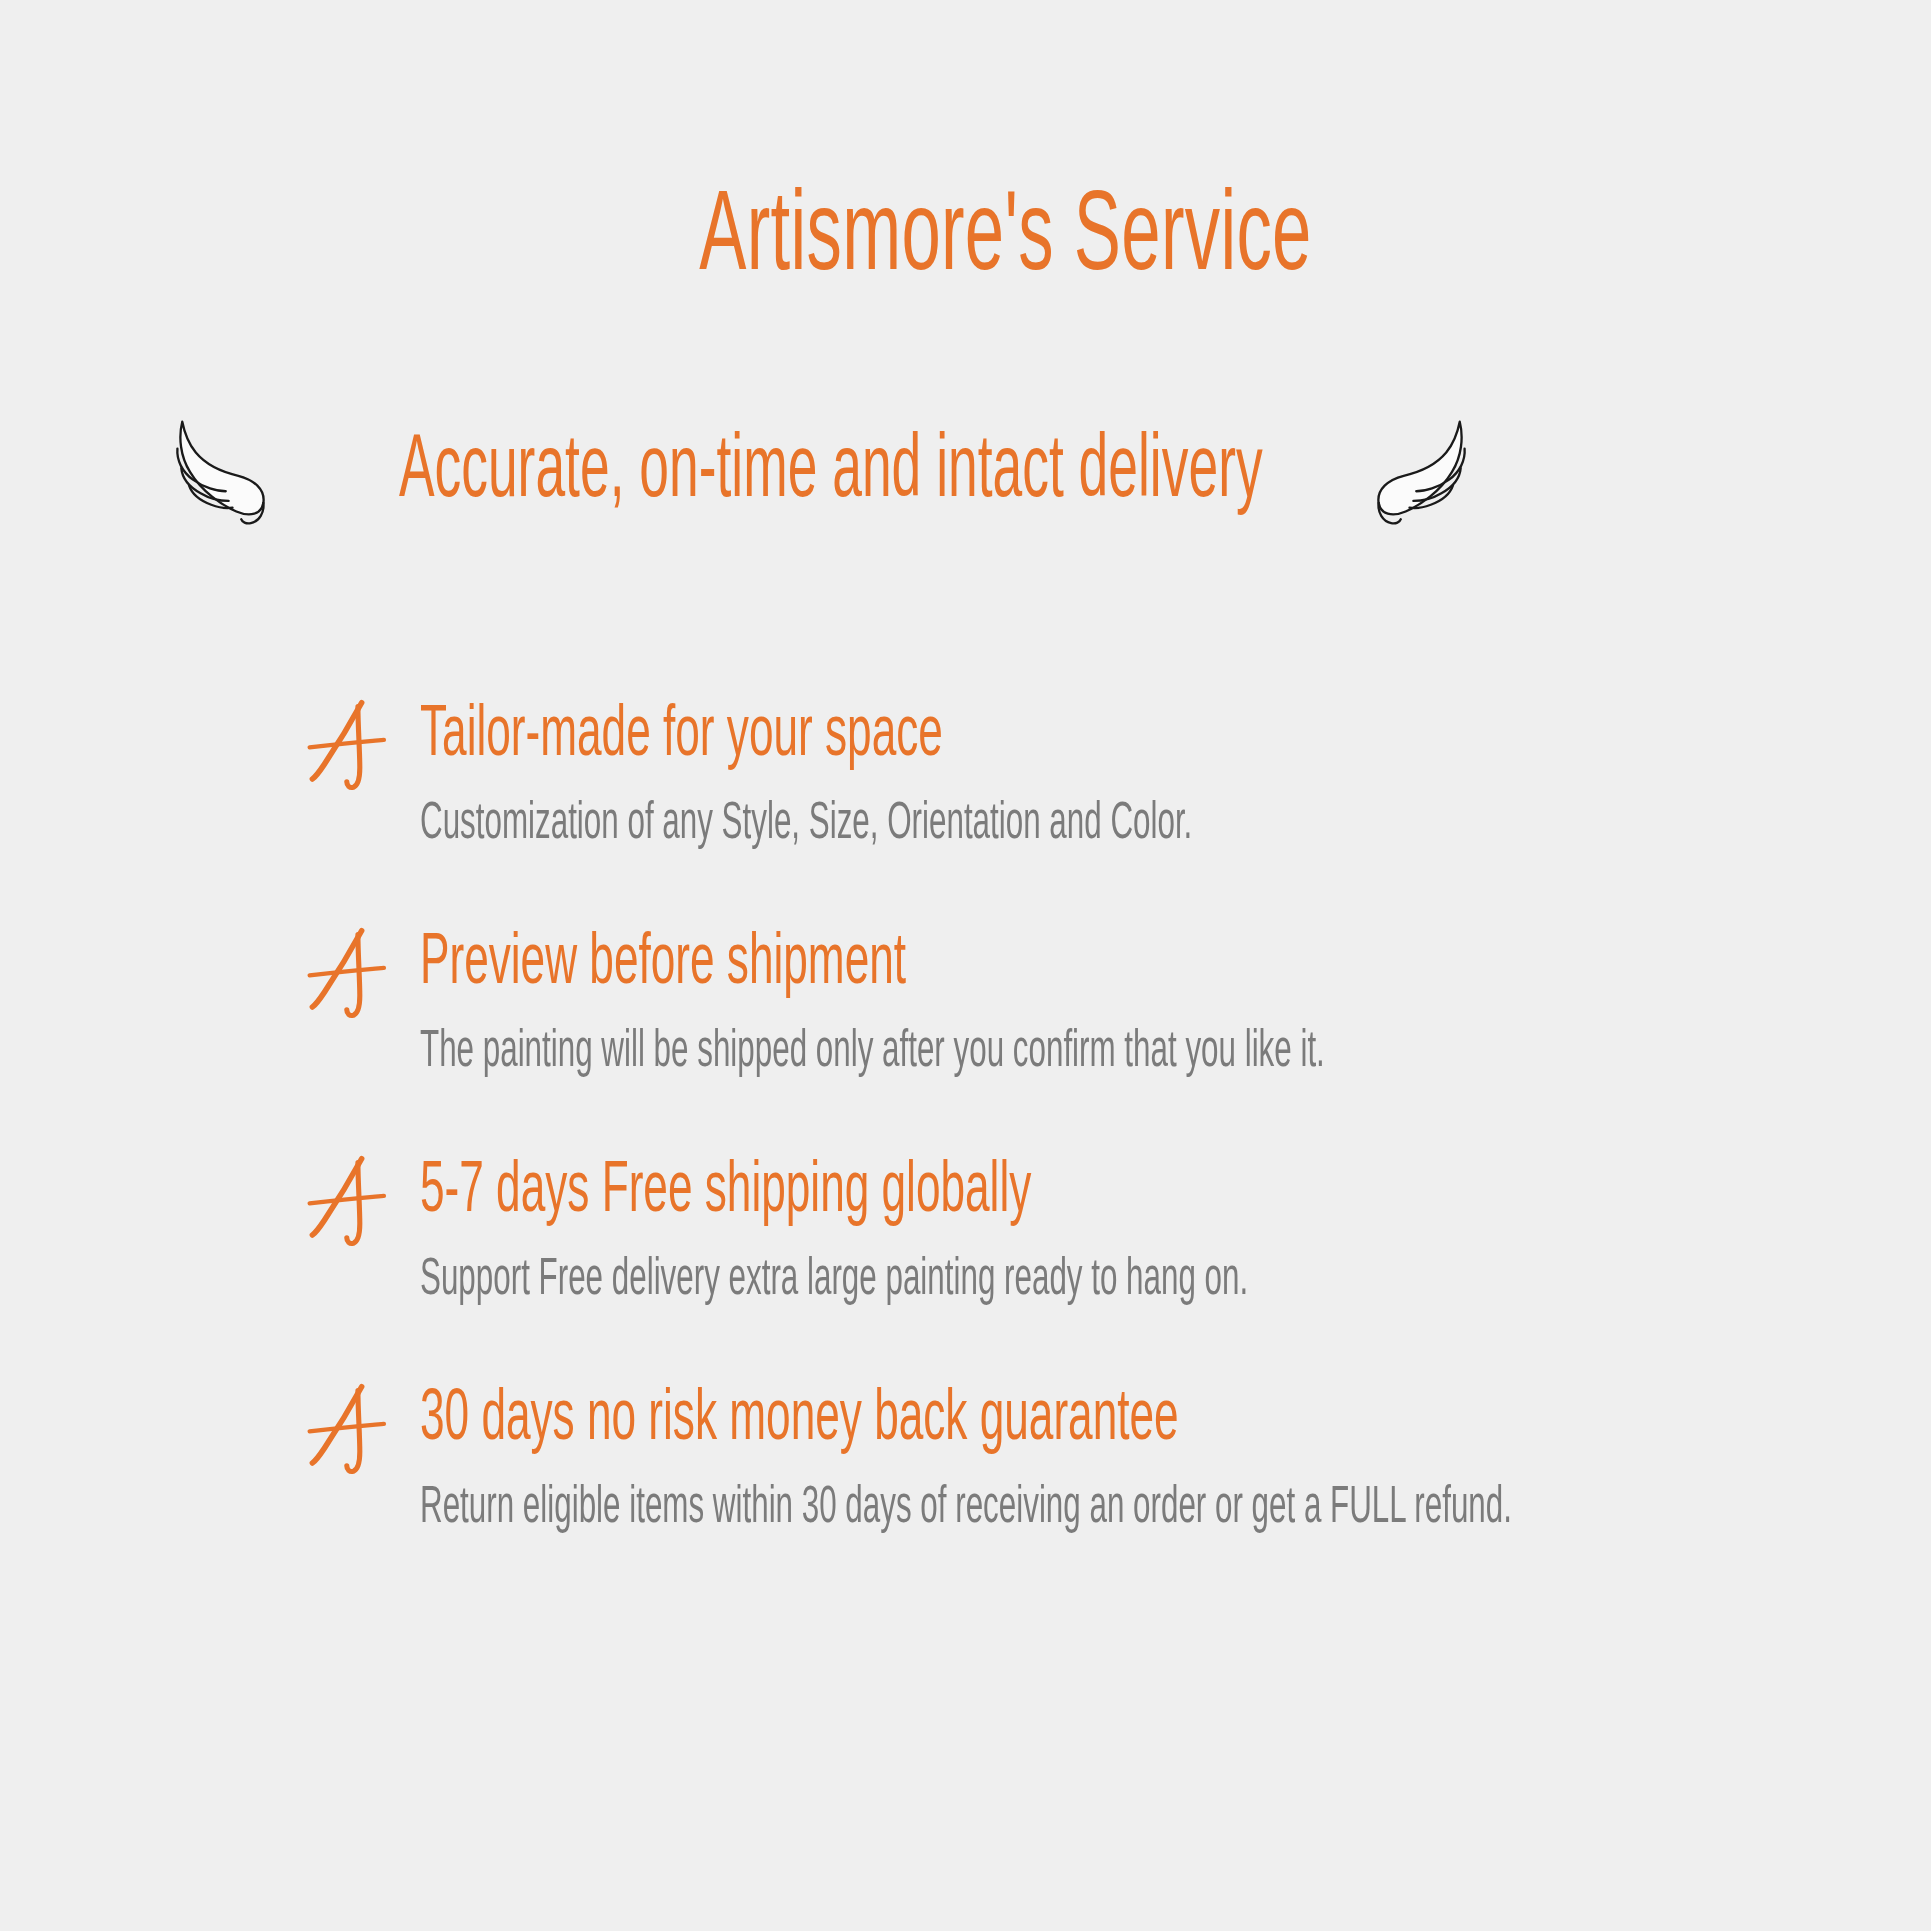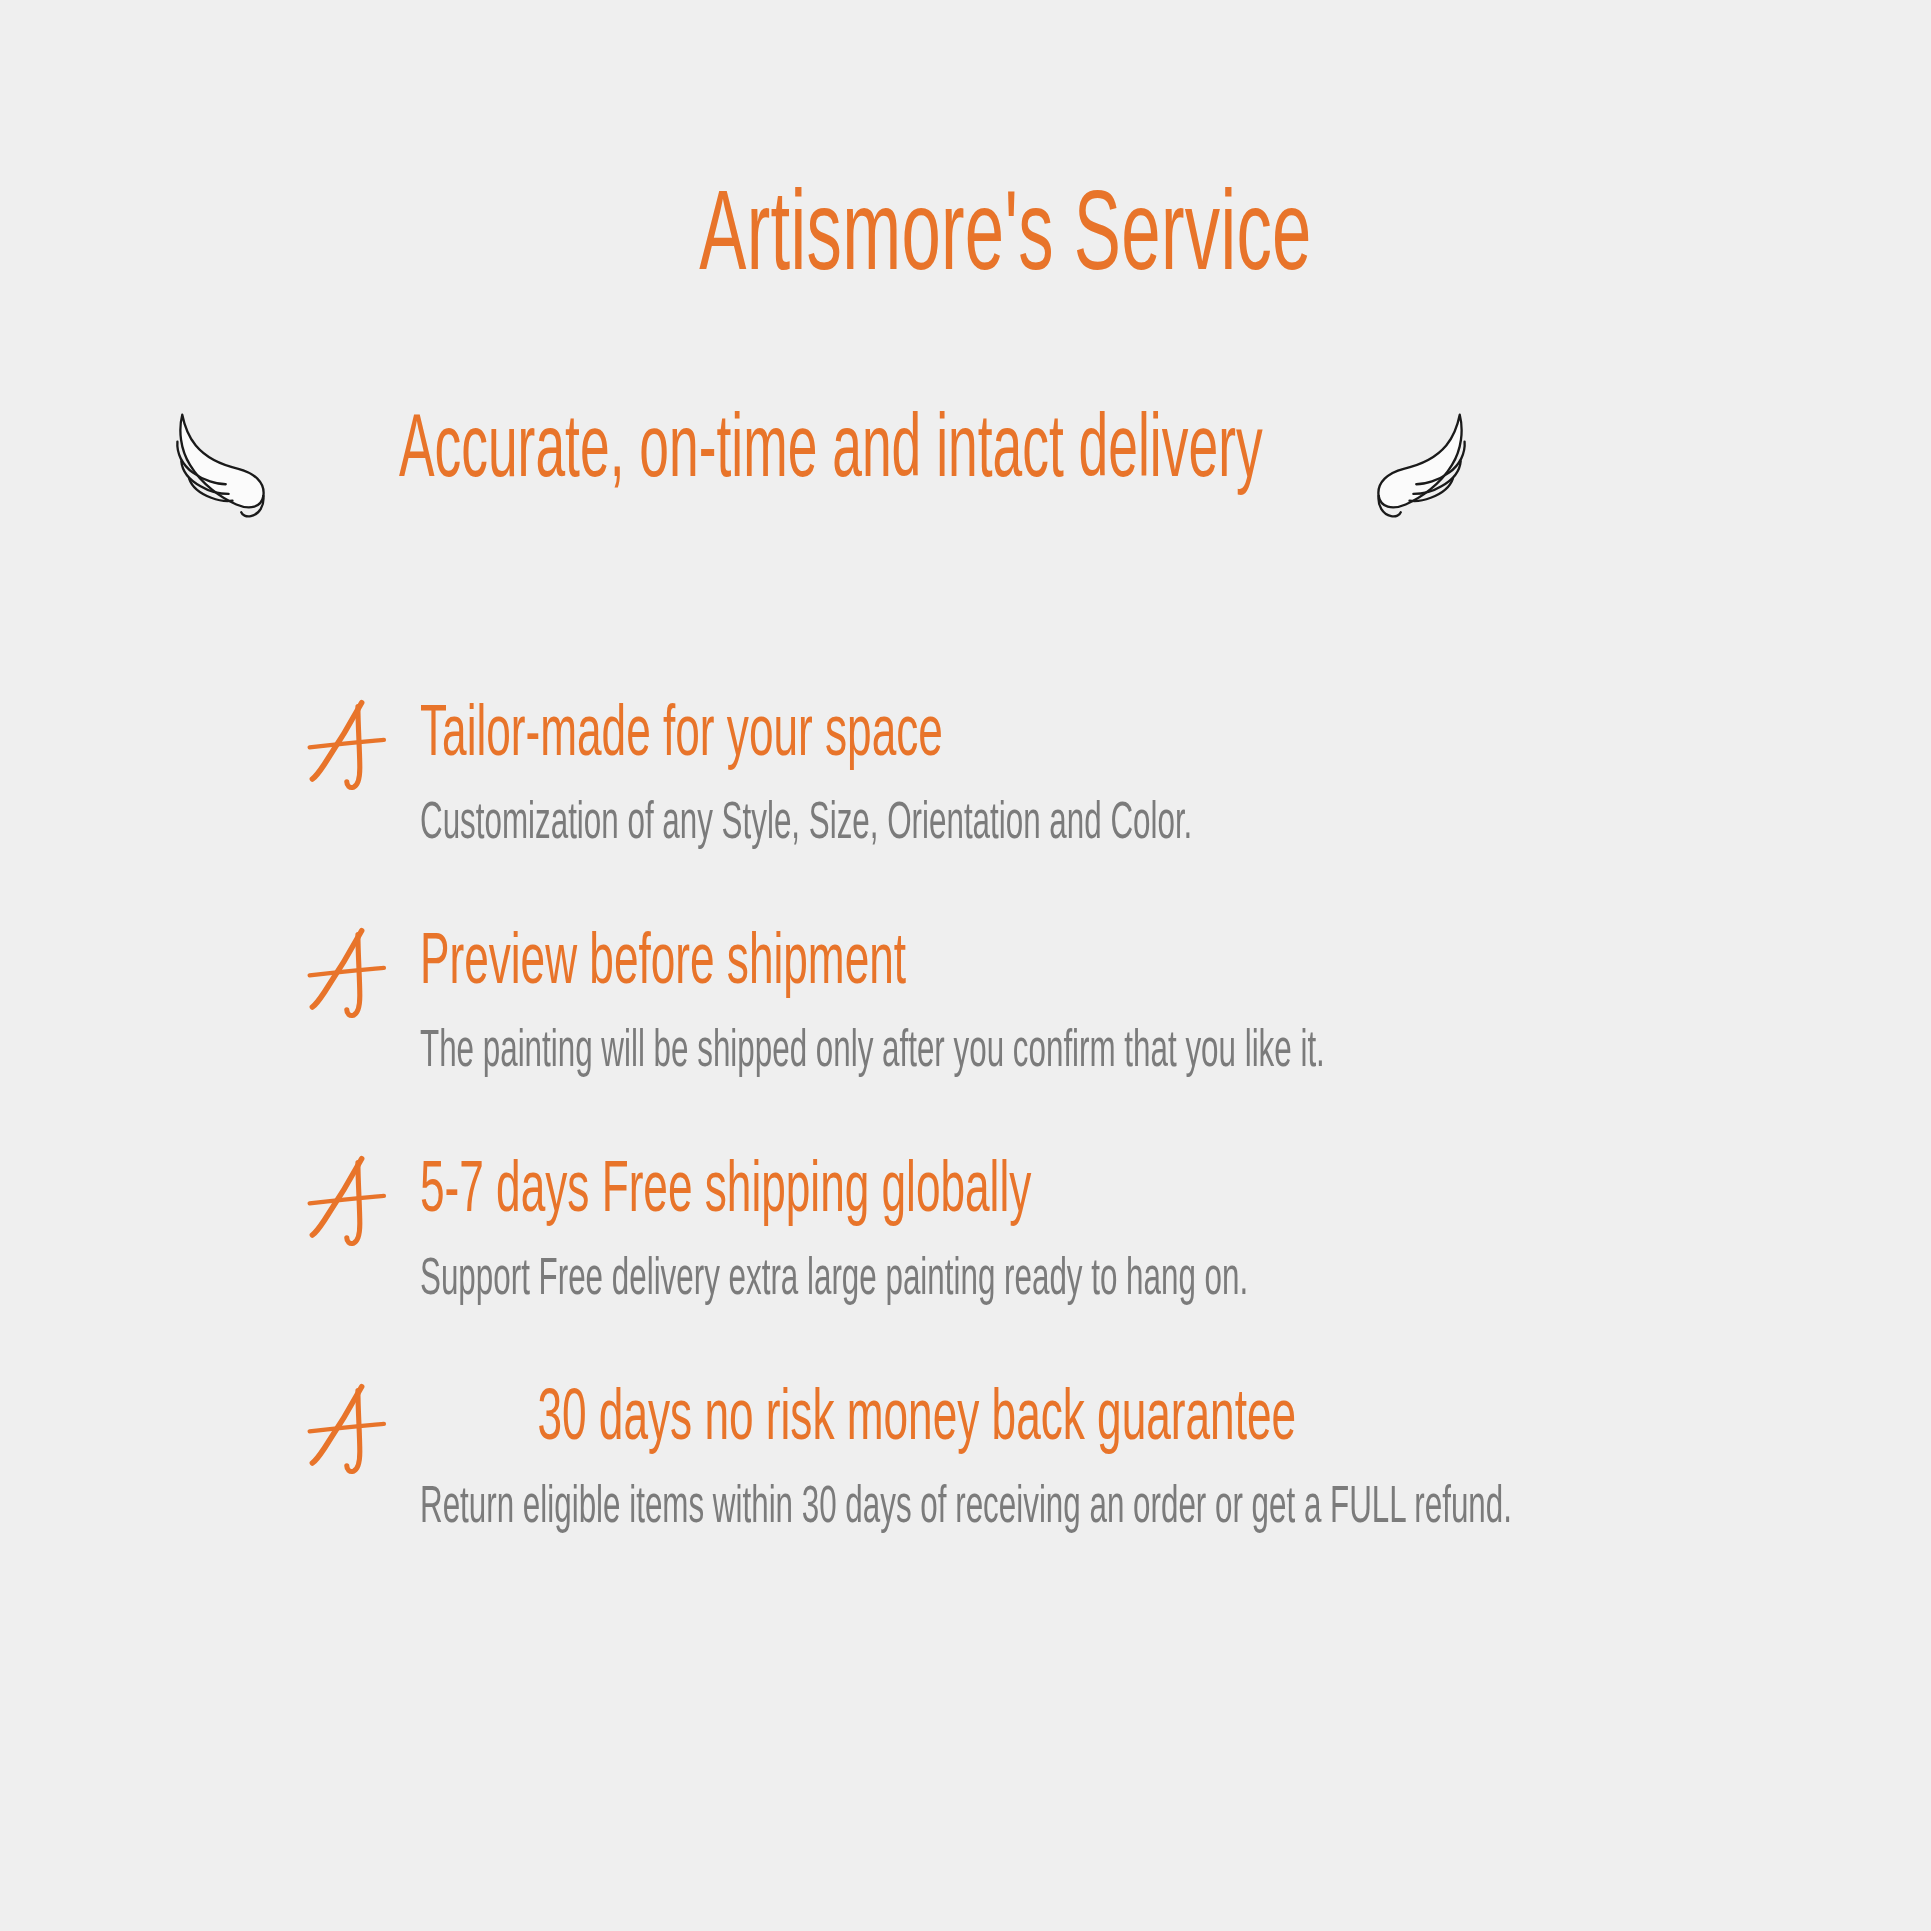--- a/index.html
+++ b/index.html
@@ -43,20 +43,21 @@
   }
 
   
   .subtitle-row {
     position: absolute;
     top: 401px;
     left: 0;
     width: 1562px;
     height: 135px;
     display: flex;
+    align-items: center;
     justify-content: center;
   }
   .wing {
     width: 114px;
     height: 122px;
     flex: 0 0 auto;
     display: block;
   }
   .wing-right { transform: scaleX(-1); }
 
@@ -78,21 +79,21 @@
     position: absolute;
     top: 693px;
     left: 264px;
     width: 1564px;
   }
   .feature {
     position: relative;
     margin-bottom: 70px;
     min-height: 145px;
   }
-  .feature:last-child { margin-bottom: 0; text-align: right; }
+  .feature:last-child { margin-bottom: 0; }
 
   .bullet-a {
     position: absolute;
     left: 0;
     top: 5.8px;
     width: 93px;
     height: 93px;
   }
 
   .feature-body {

